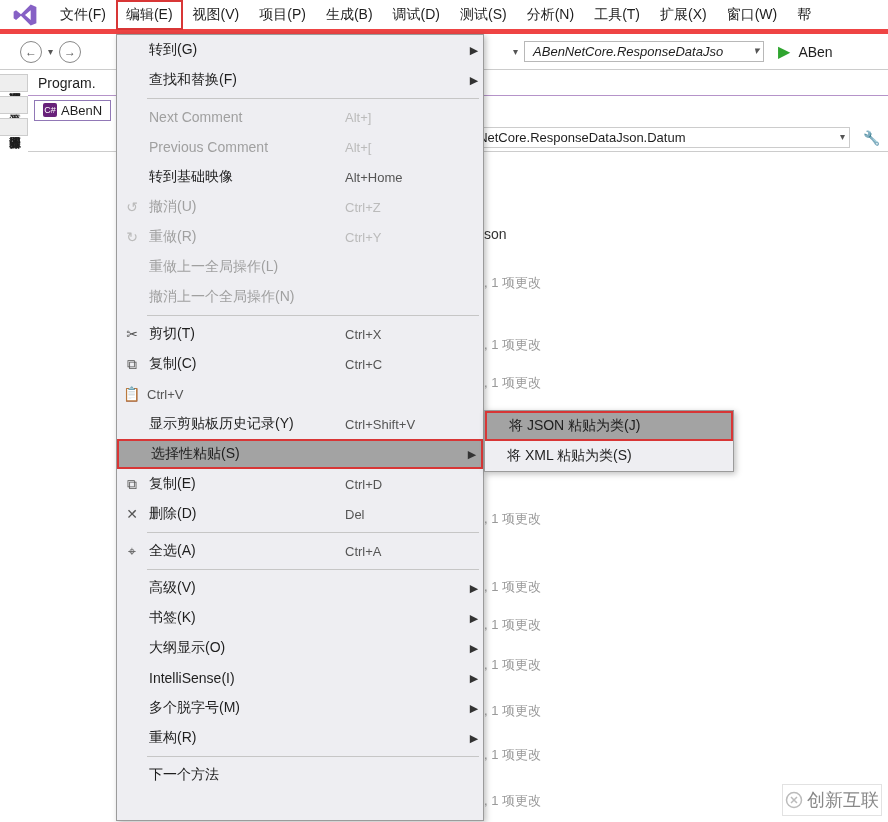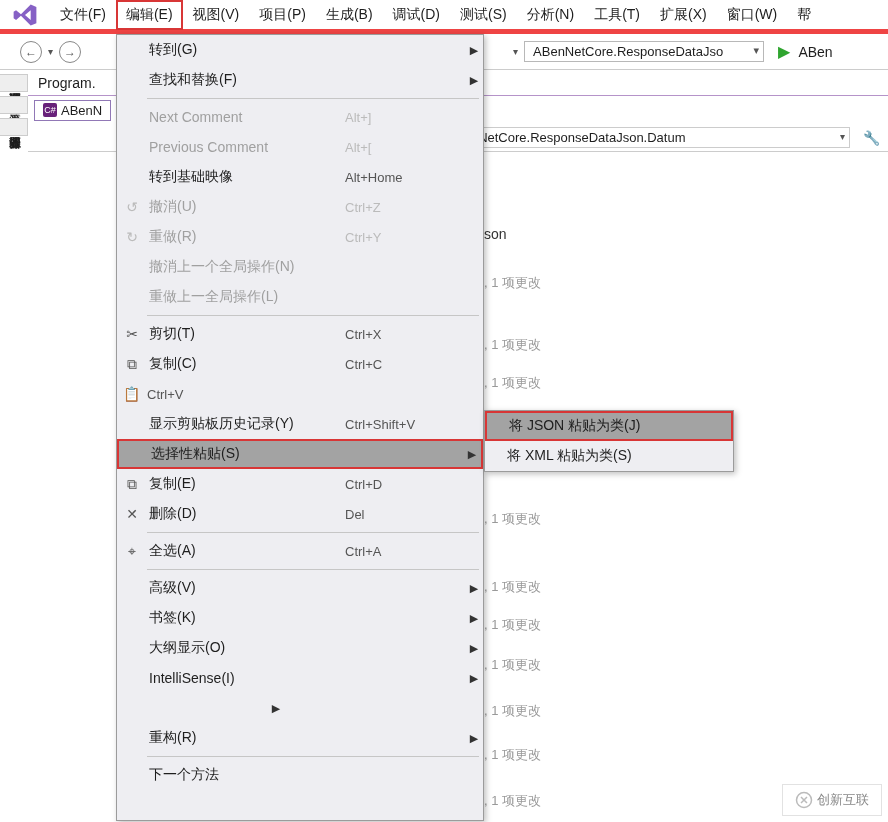--- a/index.html
+++ b/index.html
@@ -42,21 +42,21 @@
     .menu-row.disabled .shortcut-col{color:#bbb;}
     .menu-row .arrow-col{width:18px;text-align:center;color:#333;font-size:11px;}
     .menu-row.disabled .arrow-col{color:#bbb;}
     .menu-sep{height:1px;background:#c6c6c6;margin:3px 4px 3px 30px;}
     .menu-row.selected{background:#a3a3a3;}
     .menu-row.boxed{border:2px solid #d83636;height:30px;}
     .submenu{left:484px;top:410px;width:250px;}
     .submenu .menu-row{height:30px;}
     .submenu .menu-row .label-col{padding-left:22px;}
     .submenu .menu-row.boxed{border:2px solid #d83636;}
-    .watermark{position:absolute;right:6px;bottom:6px;width:100px;height:32px;border:1px solid #e2e2e2;display:flex;align-items:center;justify-content:center;gap:4px;color:#888;font-size:13px;}
+    .watermark{position:absolute;right:6px;bottom:6px;width:100px;height:32px;border:1px solid #e2e2e2;display:flex;align-items:center;justify-content:center;gap:4px;color:#888;font-size:18px;}
     .code-bottom{position:absolute;left:130px;bottom:4px;font-family:Consolas,monospace;font-size:14px;}
     .kw{color:#0000ff;}
     .ty{color:#0000ff;}
   </style>
 </head>
 <body>
 
 <div class="menubar">
   <div class="vs-logo">
     <svg width="26" height="26" viewBox="0 0 32 32">
@@ -76,21 +76,21 @@
   <div class="menu-item">窗口(W)</div>
   <div class="menu-item">帮</div>
 </div>
 
 <div class="toolbar">
   <div class="nav-btn">←</div>
   <span style="color:#555;font-size:10px;">▾</span>
   <div class="nav-btn">→</div>
   <div style="flex:0 0 420px;"></div>
   <span style="color:#555;font-size:10px;">▾</span>
-  <div class="dropdown-box" style="width:240px;">ABenNetCore.ResponseDataJso</div>
+  <div class="dropdown-box" style="width:240px;font-style:italic;">ABenNetCore.ResponseDataJso</div>
   <span class="play">▶</span>
   <span>ABen</span>
 </div>
 
 <div class="content-row">
 
   <div class="vertical-tabs">
     <div class="vertical-tab">测试资源管理器</div>
     <div class="vertical-tab">工具箱</div>
     <div class="vertical-tab">服务器资源管理器</div>
@@ -191,27 +191,27 @@
       <div class="arrow-col"></div>
     </div>
     <div class="menu-row disabled">
       <div class="icon-col">↻</div>
       <div class="label-col">重做(R)</div>
       <div class="shortcut-col">Ctrl+Y</div>
       <div class="arrow-col"></div>
     </div>
     <div class="menu-row disabled">
       <div class="icon-col"></div>
+      <div class="label-col">重做上一全局操作(L)</div>
+      <div class="shortcut-col"></div>
+      <div class="arrow-col"></div>
+    </div>
+    <div class="menu-row disabled">
+      <div class="icon-col"></div>
       <div class="label-col">撤消上一个全局操作(N)</div>
-      <div class="shortcut-col"></div>
-      <div class="arrow-col"></div>
-    </div>
-    <div class="menu-row disabled">
-      <div class="icon-col"></div>
-      <div class="label-col">重做上一全局操作(L)</div>
       <div class="shortcut-col"></div>
       <div class="arrow-col"></div>
     </div>
     <div class="menu-sep"></div>
     <div class="menu-row">
       <div class="icon-col">✂</div>
       <div class="label-col">剪切(T)</div>
       <div class="shortcut-col">Ctrl+X</div>
       <div class="arrow-col"></div>
     </div>
@@ -277,20 +277,21 @@
       <div class="arrow-col">▶</div>
     </div>
     <div class="menu-row">
       <div class="icon-col"></div>
       <div class="label-col">IntelliSense(I)</div>
       <div class="shortcut-col"></div>
       <div class="arrow-col">▶</div>
     </div>
     <div class="menu-row">
       <div class="icon-col"></div>
+      <div class="label-col">多个脱字号(M)</div>
       <div class="shortcut-col"></div>
       <div class="arrow-col">▶</div>
     </div>
     <div class="menu-row">
       <div class="icon-col"></div>
       <div class="label-col">重构(R)</div>
       <div class="shortcut-col"></div>
       <div class="arrow-col">▶</div>
     </div>
     <div class="menu-sep"></div>

